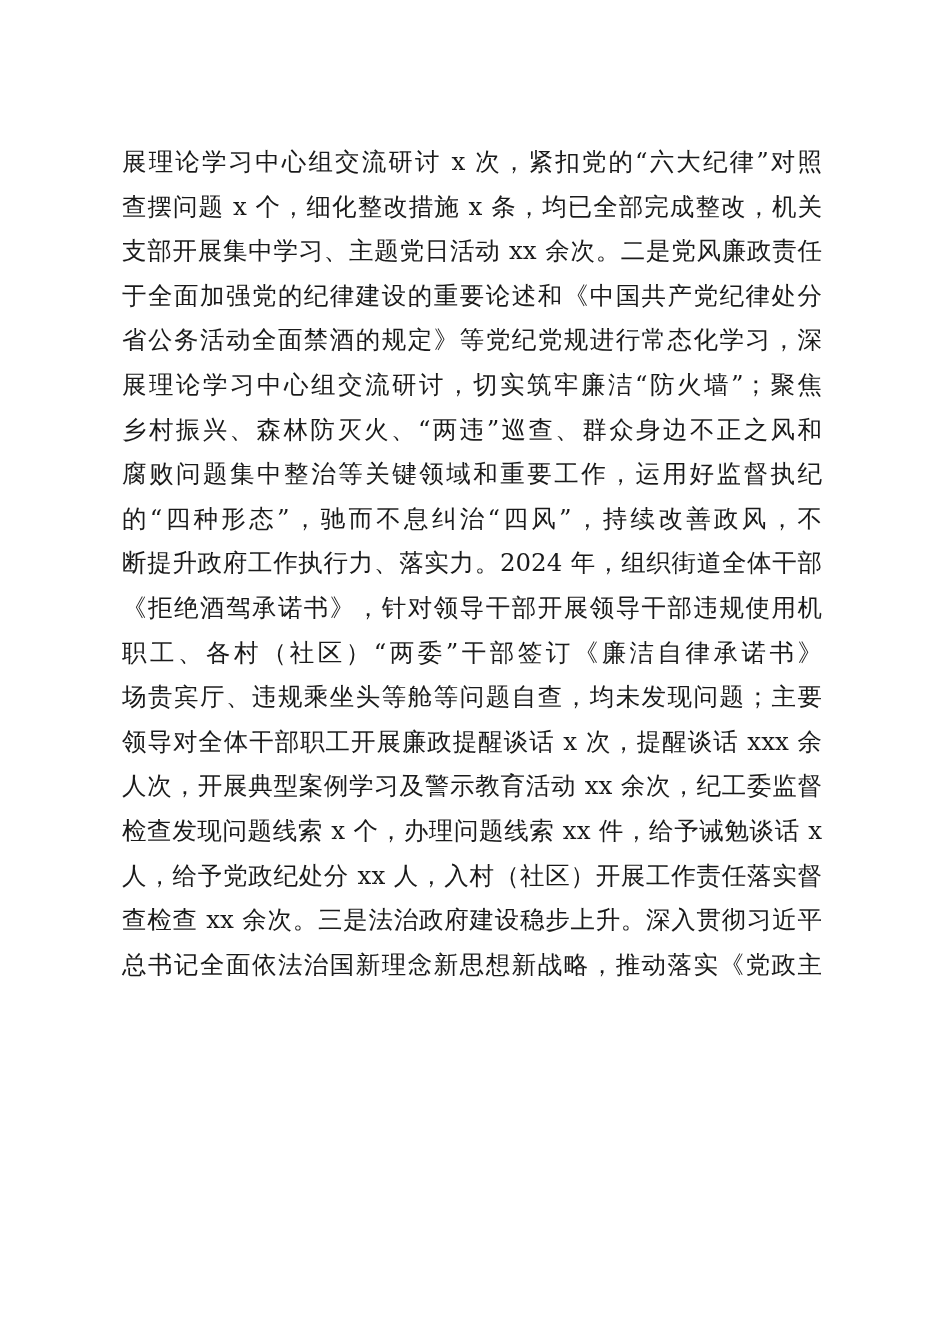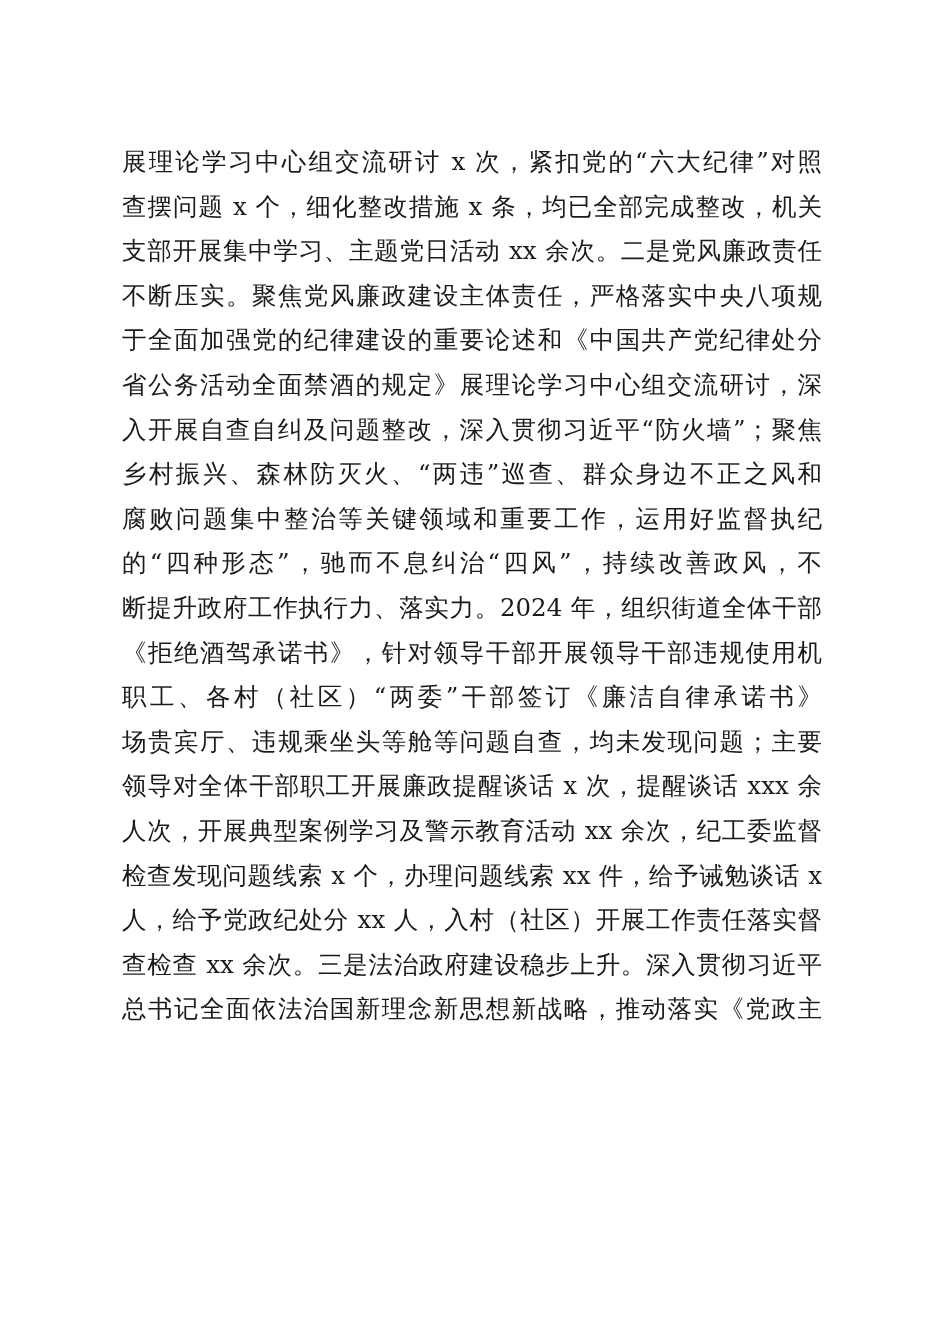--- a/index.html
+++ b/index.html
@@ -44,24 +44,23 @@
     }
   </style>
 </head>
 <body>
 
 <div class="page">
   <div class="body-text">
     <span class="line">展理论学习中心组交流研讨 x 次，紧扣党的“六大纪律”对照</span>
     <span class="line">查摆问题 x 个，细化整改措施 x 条，均已全部完成整改，机关</span>
     <span class="line">支部开展集中学习、主题党日活动 xx 余次。二是党风廉政责任</span>
-    <span class="line">不断压实。聚焦党风廉政建设主体责任，严格落实中央八项规</span>
     <span class="line">于全面加强党的纪律建设的重要论述和《中国共产党纪律处分</span>
-    <span class="line">省公务活动全面禁酒的规定》展理论学习中心组交流研讨，深</span>
-    <span class="line">入开展自查自纠及问题整改，深入贯彻习近平“防火墙”；聚焦</span>
+    <span class="line">省公务活动全面禁酒的规定》等党纪党规进行常态化学习，深</span>
+    <span class="line">展理论学习中心组交流研讨，切实筑牢廉洁“防火墙”；聚焦</span>
     <span class="line">乡村振兴、森林防灭火、“两违”巡查、群众身边不正之风和</span>
     <span class="line">腐败问题集中整治等关键领域和重要工作，运用好监督执纪</span>
     <span class="line">的“四种形态”，驰而不息纠治“四风”，持续改善政风，不</span>
     <span class="line">断提升政府工作执行力、落实力。2024 年，组织街道全体干部</span>
     <span class="line">《拒绝酒驾承诺书》，针对领导干部开展领导干部违规使用机</span>
     <span class="line">职工、各村（社区）“两委”干部签订《廉洁自律承诺书》</span>
     <span class="line">场贵宾厅、违规乘坐头等舱等问题自查，均未发现问题；主要</span>
     <span class="line">领导对全体干部职工开展廉政提醒谈话 x 次，提醒谈话 xxx 余</span>
     <span class="line">人次，开展典型案例学习及警示教育活动 xx 余次，纪工委监督</span>
     <span class="line">检查发现问题线索 x 个，办理问题线索 xx 件，给予诫勉谈话 x</span>

